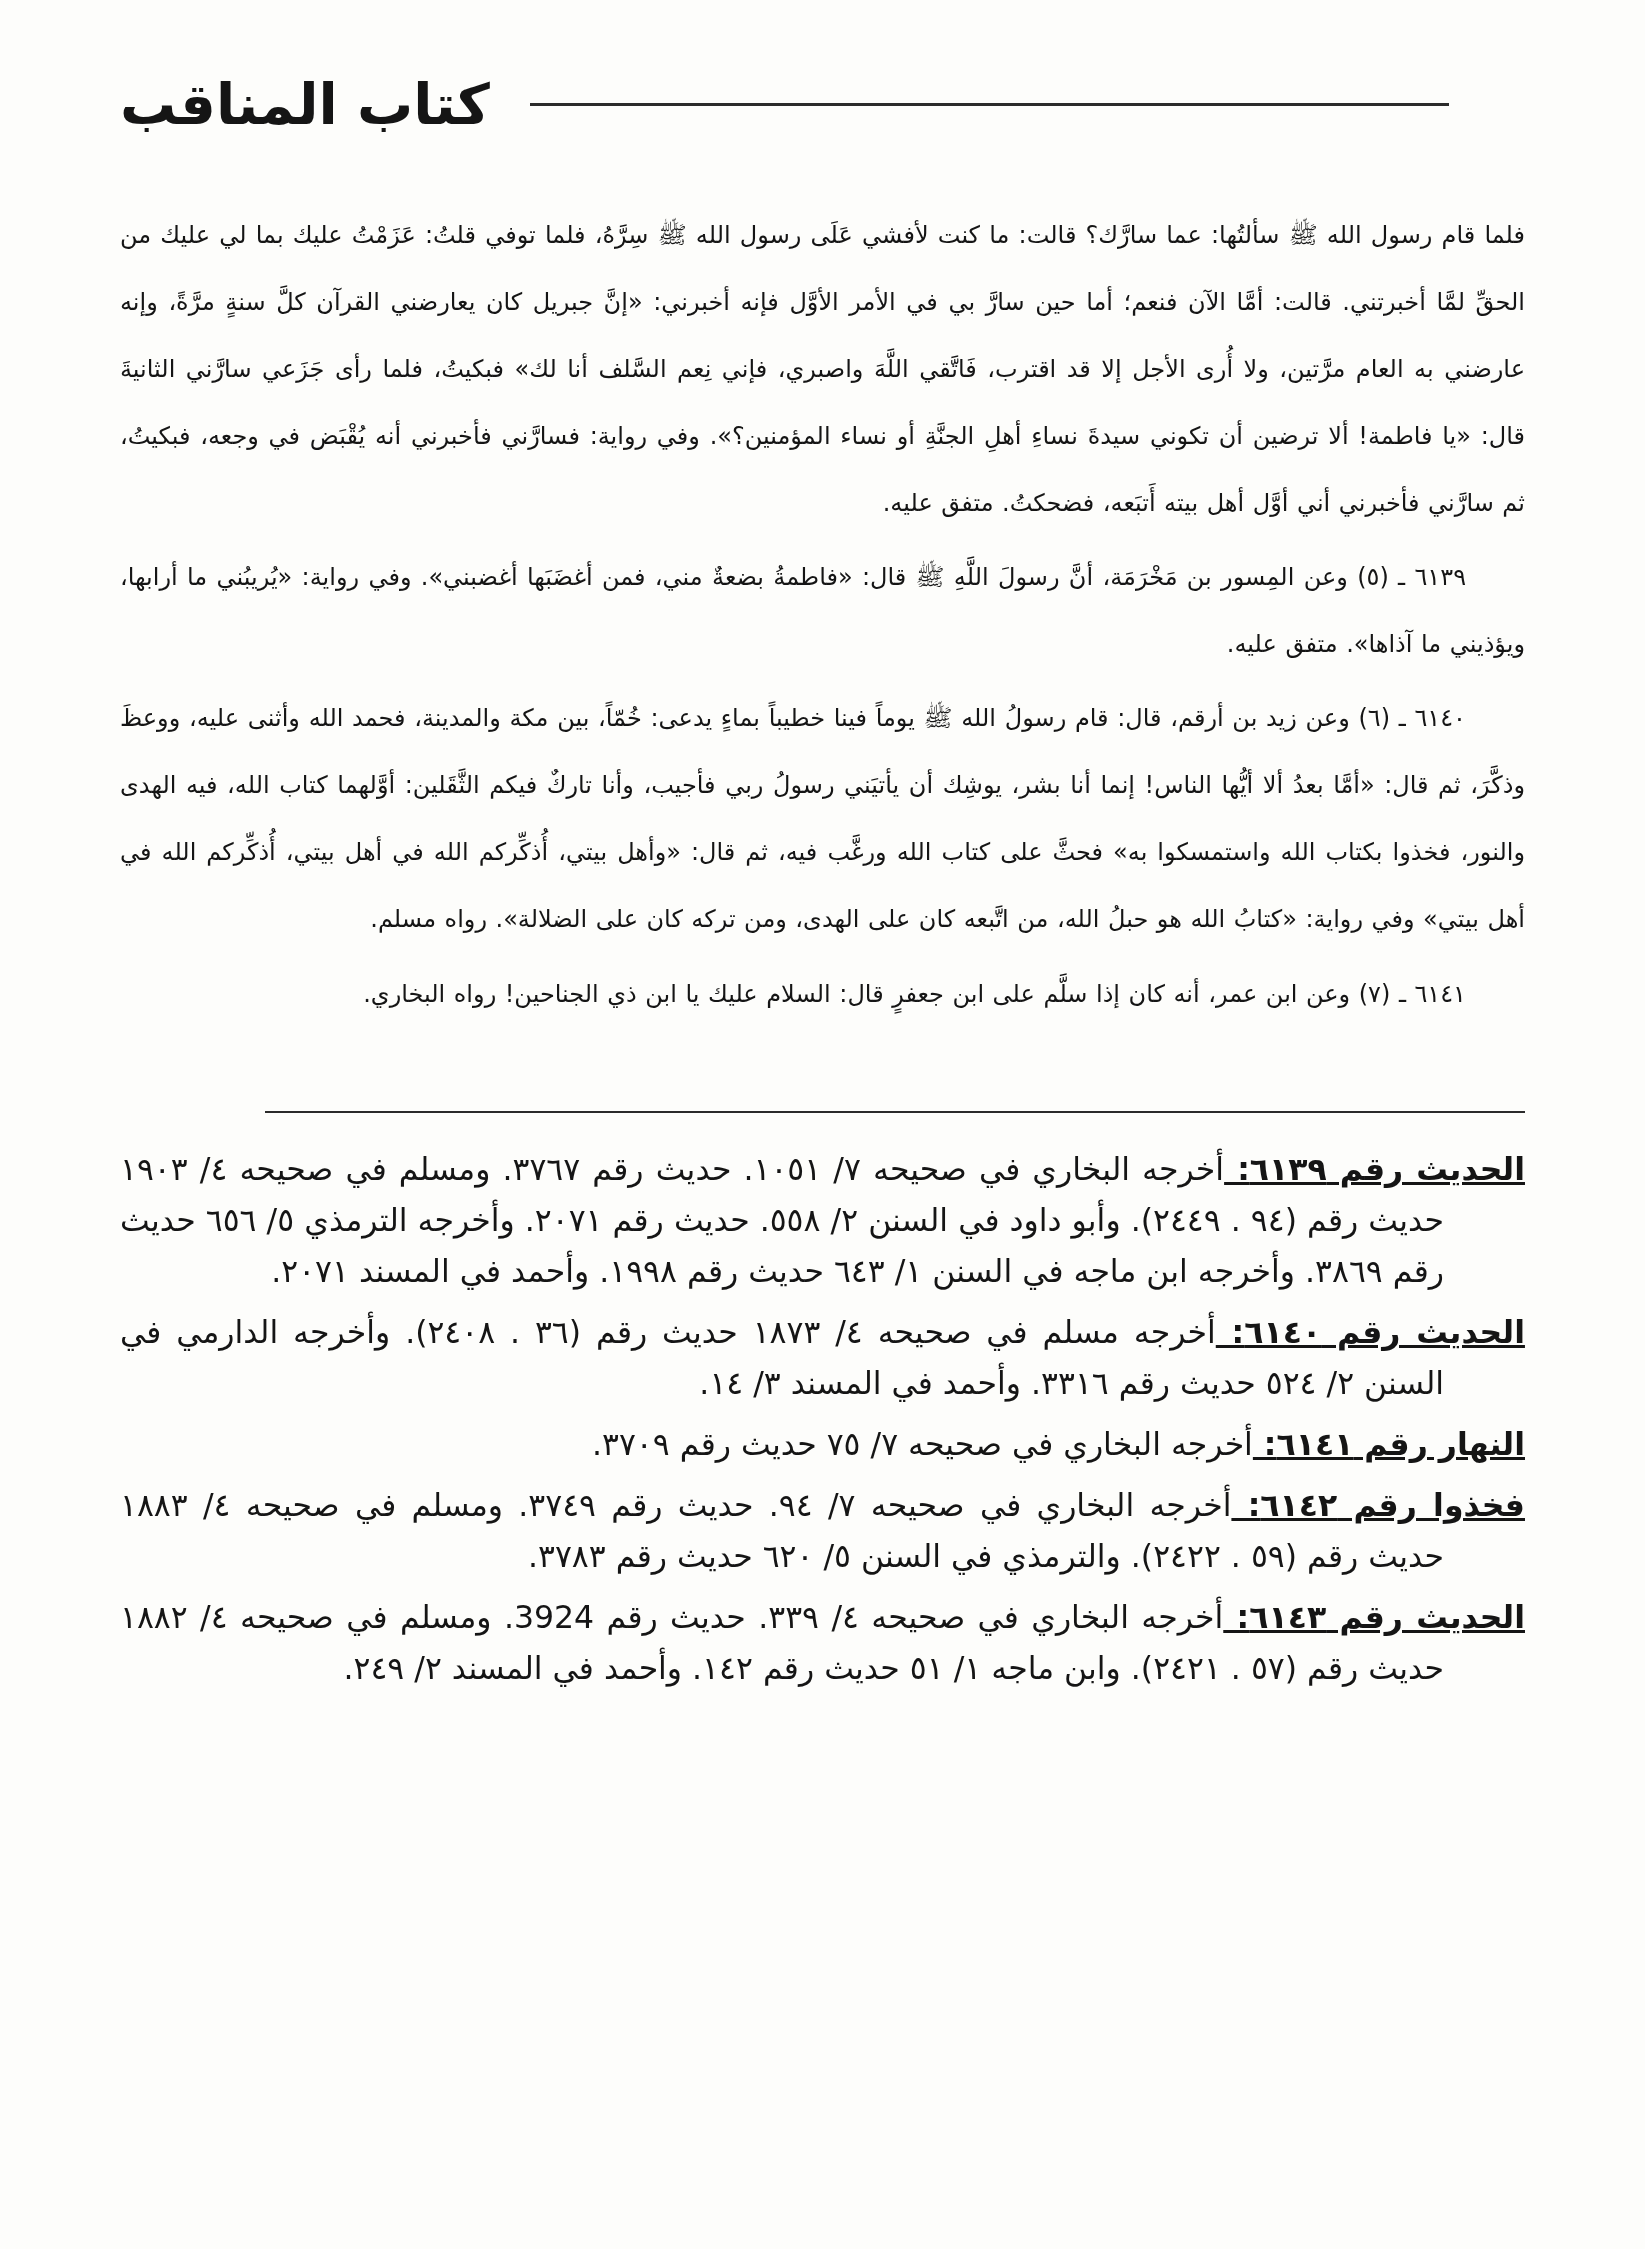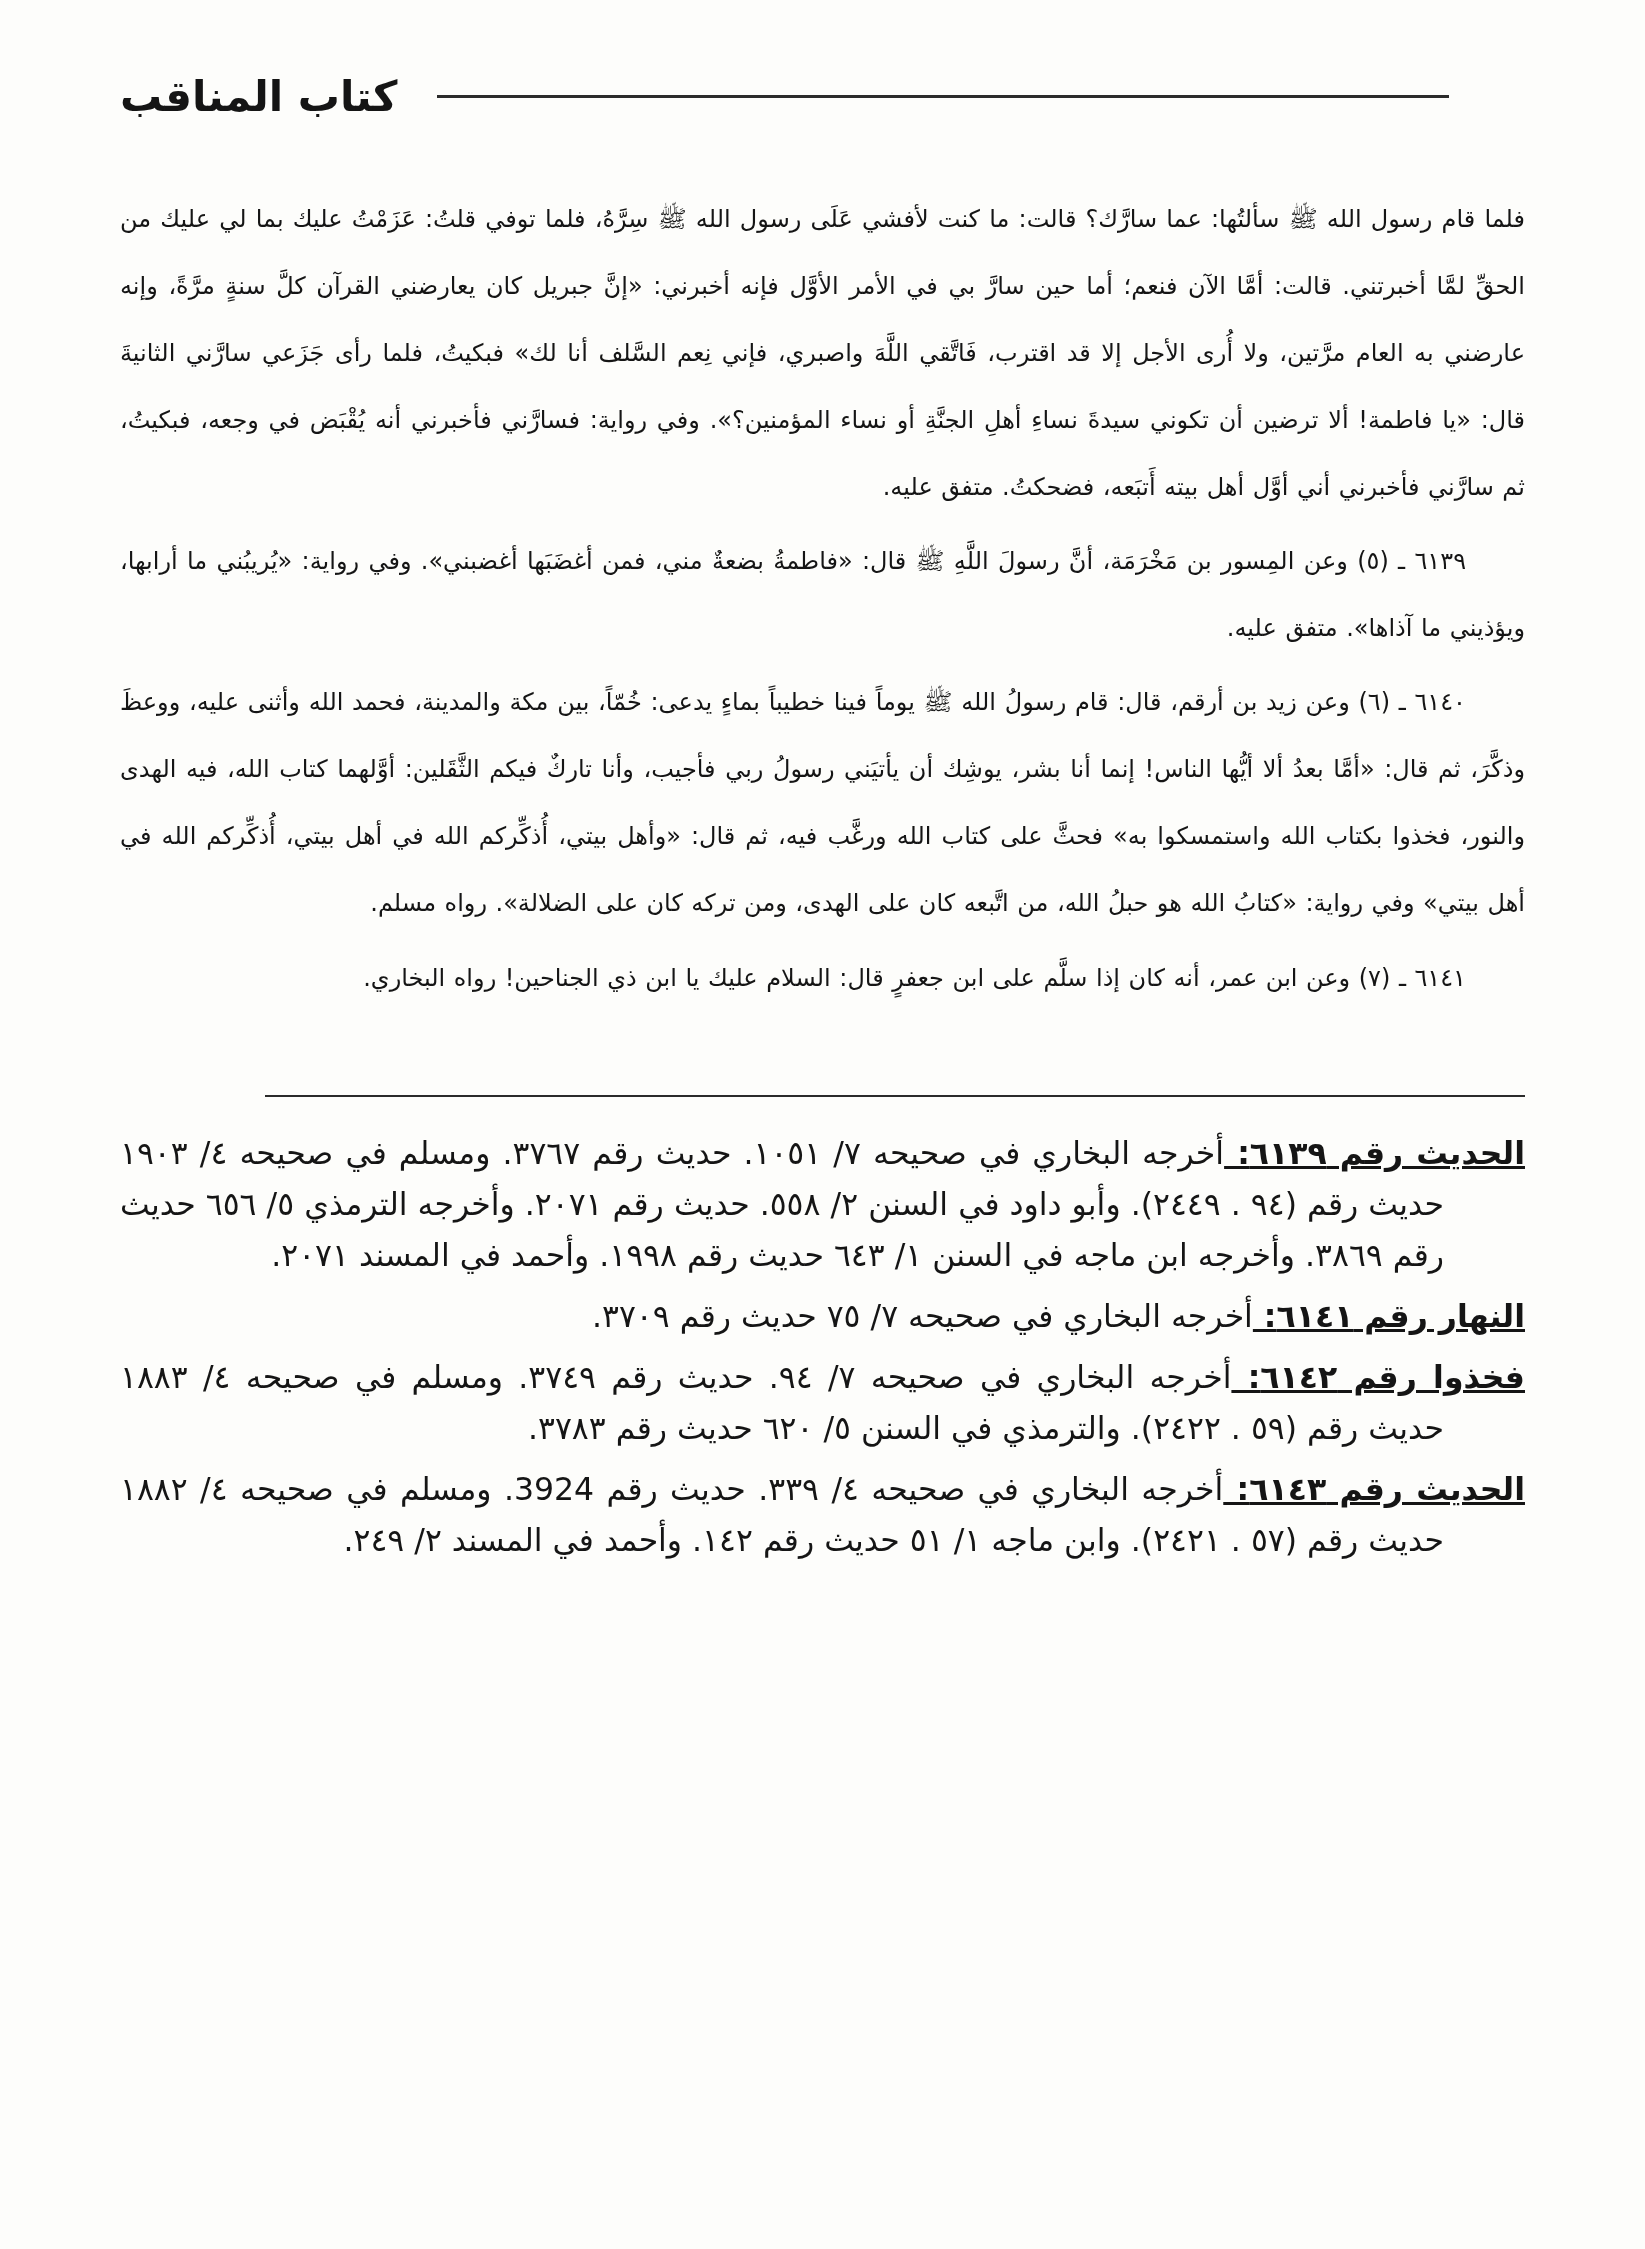--- a/index.html
+++ b/index.html
@@ -22,21 +22,21 @@
   
   .page-header {
     display: flex;
     direction: ltr;           
     align-items: center;
     gap: 40px;
     margin-bottom: 65px;
   }
   .chapter-title {
     direction: rtl;
-    font-size: 42px;
+    font-size: 56px;
     font-weight: bold;
     white-space: nowrap;
   }
   .header-rule {
     flex: 1;
     height: 3.1px;
     background: #2b2b2b;
     margin-right: 76px;     
   }
 
@@ -83,19 +83,20 @@
       <p class="para">فلما قام رسول الله ﷺ سألتُها: عما سارَّك؟ قالت: ما كنت لأفشي عَلَى رسول الله ﷺ سِرَّهُ، فلما توفي قلتُ: عَزَمْتُ عليك بما لي عليك من الحقِّ لمَّا أخبرتني. قالت: أمَّا الآن فنعم؛ أما حين سارَّ بي في الأمر الأوَّل فإنه أخبرني: «إنَّ جبريل كان يعارضني القرآن كلَّ سنةٍ مرَّةً، وإنه عارضني به العام مرَّتين، ولا أُرى الأجل إلا قد اقترب، فَاتَّقي اللَّهَ واصبري، فإني نِعم السَّلف أنا لك» فبكيتُ، فلما رأى جَزَعي سارَّني الثانيةَ قال: «يا فاطمة! ألا ترضين أن تكوني سيدةَ نساءِ أهلِ الجنَّةِ أو نساء المؤمنين؟». وفي رواية: فسارَّني فأخبرني أنه يُقْبَض في وجعه، فبكيتُ، ثم سارَّني فأخبرني أني أوَّل أهل بيته أَتبَعه، فضحكتُ. متفق عليه.</p>
       <p class="para indent">٦١٣٩ ـ (٥) وعن المِسور بن مَخْرَمَة، أنَّ رسولَ اللَّهِ ﷺ قال: «فاطمةُ بضعةٌ مني، فمن أغضَبَها أغضبني». وفي رواية: «يُريبُني ما أرابها، ويؤذيني ما آذاها». متفق عليه.</p>
       <p class="para indent">٦١٤٠ ـ (٦) وعن زيد بن أرقم، قال: قام رسولُ الله ﷺ يوماً فينا خطيباً بماءٍ يدعى: خُمّاً، بين مكة والمدينة، فحمد الله وأثنى عليه، ووعظَ وذكَّرَ، ثم قال: «أمَّا بعدُ ألا أيُّها الناس! إنما أنا بشر، يوشِك أن يأتيَني رسولُ ربي فأجيب، وأنا تاركٌ فيكم الثَّقَلين: أوَّلهما كتاب الله، فيه الهدى والنور، فخذوا بكتاب الله واستمسكوا به» فحثَّ على كتاب الله ورغَّب فيه، ثم قال: «وأهل بيتي، أُذكِّركم الله في أهل بيتي، أُذكِّركم الله في أهل بيتي» وفي رواية: «كتابُ الله هو حبلُ الله، من اتَّبعه كان على الهدى، ومن تركه كان على الضلالة». رواه مسلم.</p>
       <p class="para indent">٦١٤١ ـ (٧) وعن ابن عمر، أنه كان إذا سلَّم على ابن جعفرٍ قال: السلام عليك يا ابن ذي الجناحين! رواه البخاري.</p>
     </main>
 
   <div class="footnote-separator"></div>
 
   <section class="footnotes">
       <p class="footnote"><span class="fn-label">الحديث رقم ٦١٣٩: </span><span>أخرجه البخاري في صحيحه ٧/ ١٠٥١. حديث رقم ٣٧٦٧. ومسلم في صحيحه ٤/ ١٩٠٣ حديث رقم (٩٤ . ٢٤٤٩). وأبو داود في السنن ٢/ ٥٥٨. حديث رقم ٢٠٧١. وأخرجه الترمذي ٥/ ٦٥٦ حديث رقم ٣٨٦٩. وأخرجه ابن ماجه في السنن ١/ ٦٤٣ حديث رقم ١٩٩٨. وأحمد في المسند ٢٠٧١.</span></p>
+      <p class="footnote"><span class="fn-label">الحديث رقم ٦١٤٠: </span><span>أخرجه مسلم في صحيحه ٤/ ١٨٧٣ حديث رقم (٣٦ . ٢٤٠٨). وأخرجه الدارمي في السنن ٢/ ٥٢٤ حديث رقم ٣٣١٦. وأحمد في المسند ٣/ ١٤.</span></p>
       <p class="footnote"><span class="fn-label">النهار رقم ٦١٤١: </span><span>أخرجه البخاري في صحيحه ٧/ ٧٥ حديث رقم ٣٧٠٩.</span></p>
       <p class="footnote"><span class="fn-label">فخذوا رقم ٦١٤٢: </span><span>أخرجه البخاري في صحيحه ٧/ ٩٤. حديث رقم ٣٧٤٩. ومسلم في صحيحه ٤/ ١٨٨٣ حديث رقم (٥٩ . ٢٤٢٢). والترمذي في السنن ٥/ ٦٢٠ حديث رقم ٣٧٨٣.</span></p>
       <p class="footnote"><span class="fn-label">الحديث رقم ٦١٤٣: </span><span>أخرجه البخاري في صحيحه ٤/ ٣٣٩. حديث رقم 3924. ومسلم في صحيحه ٤/ ١٨٨٢ حديث رقم (٥٧ . ٢٤٢١). وابن ماجه ١/ ٥١ حديث رقم ١٤٢. وأحمد في المسند ٢/ ٢٤٩.</span></p>
     </section>
 
 </div>
 
 
 </body></html>

